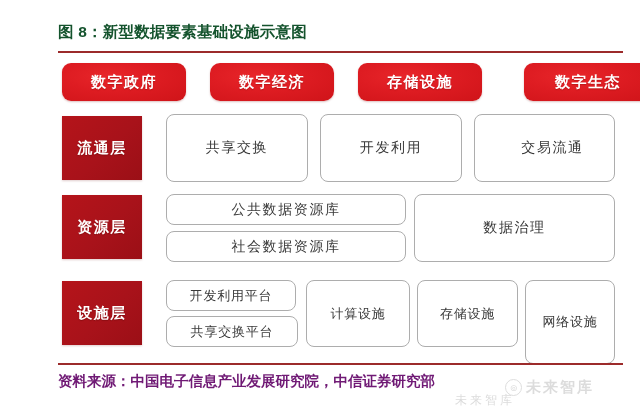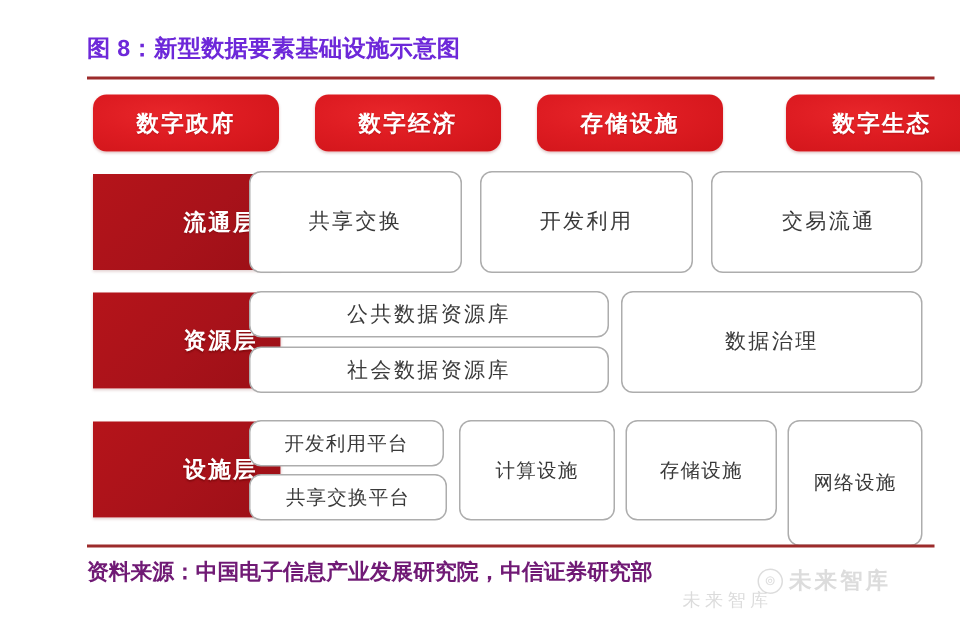--- a/index.html
+++ b/index.html
@@ -23,21 +23,21 @@
     background: #ffffff;
   }
 
   
   .fig-title {
     position: absolute;
     left: 58px;
     top: 22px;
     font-size: 15.5px;
     font-weight: 700;
-    color: #6d28d9;
+    color: #14532d;
     letter-spacing: 0.2px;
     white-space: nowrap;
   }
   .rule-top {
     position: absolute;
     left: 58px;
     top: 51px;
     width: 565px;
     height: 2px;
     background: #9c2b2b;
@@ -84,21 +84,20 @@
   
   .layer-label {
     position: absolute;
     left: 62px;
     width: 80px;
     background: linear-gradient(135deg, #b5141a 0%, #a8121a 55%, #9b0f16 100%);
     display: flex;
     align-items: center;
     justify-content: center;
     box-shadow: 0 1px 2px rgba(100,0,0,0.2);
-    padding-left: 45px;
   }
   .layer-label-text {
     color: #ffffff;
     font-size: 15px;
     font-weight: 700;
     letter-spacing: 1.5px;
     text-shadow: 0 1px 1px rgba(90,0,0,0.4);
   }
 
   
@@ -164,21 +163,21 @@
 <body>
 
 <div class="figure">
 
   <div class="fig-title">图 8：新型数据要素基础设施示意图</div>
   <div class="rule-top"></div>
 
   <div class="pill" style="left:62px; top:63px; width:124px;">
     <span class="pill-label">数字政府</span>
   </div>
-  <div class="pill" style="left:210px; top:63px; width:124px;">
+  <div class="pill" style="left:210px; top:63px; width:124px;border-radius:10px;">
     <span class="pill-label">数字经济</span>
   </div>
   <div class="pill" style="left:358px; top:63px; width:124px;">
     <span class="pill-label">存储设施</span>
   </div>
   <div class="pill" style="left:524px; top:63px; width:128px;">
     <span class="pill-label">数字生态</span>
   </div>
 
   <div class="layer-label" style="top:116px; height:64px;">

